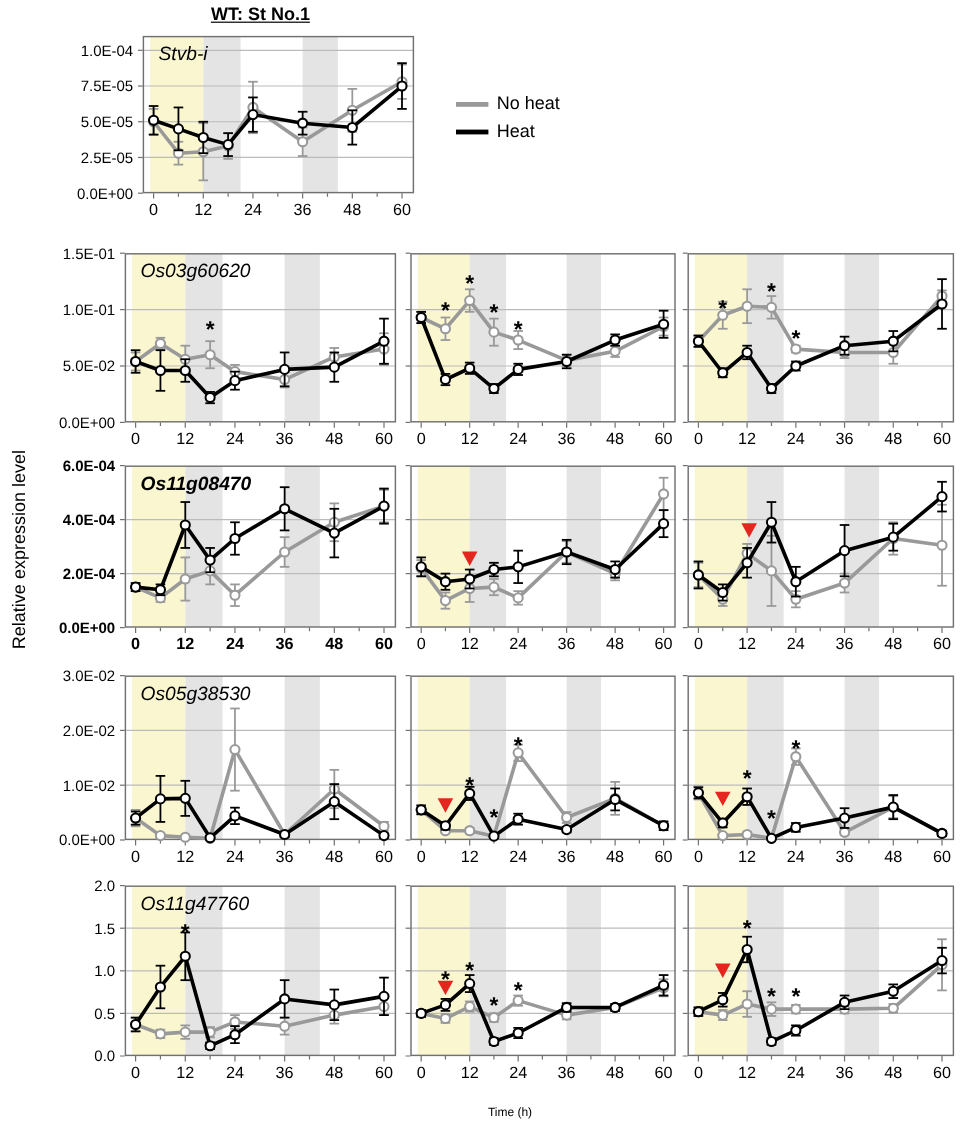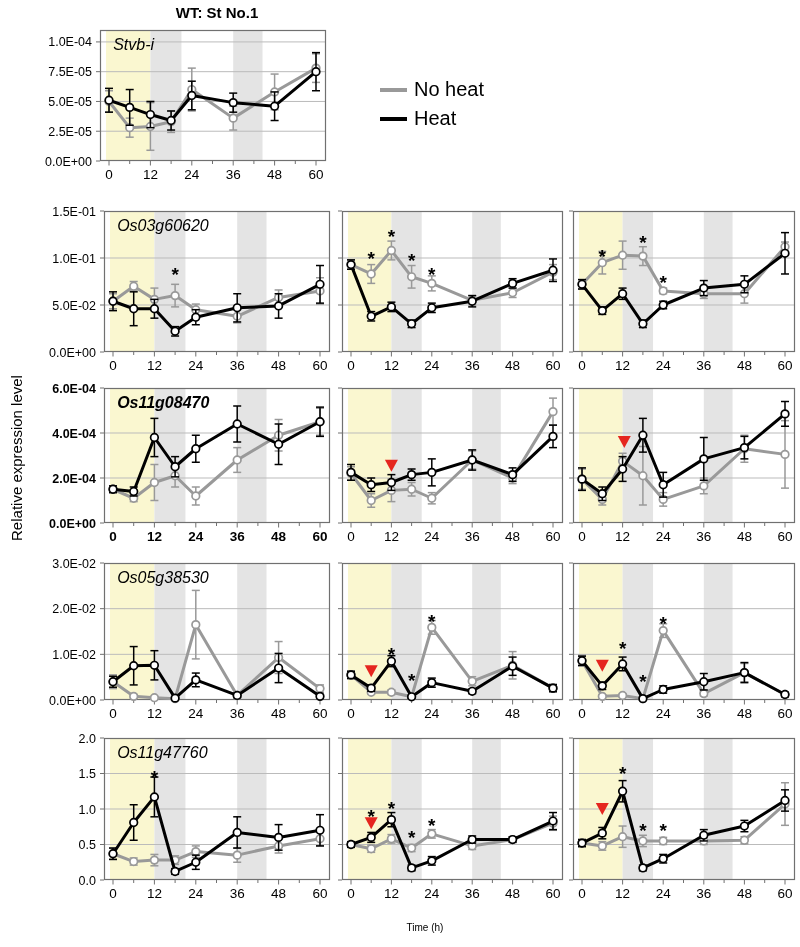--- a/index.html
+++ b/index.html
@@ -8,48 +8,48 @@
     font-family:"Liberation Sans", sans-serif;color:#000;
     overflow:hidden;
   }
   .col-title{position:absolute;font-size:15px;font-weight:bold;text-align:center;}
   .ylab{position:absolute;left:16px;top:458px;transform:translate(-50%,-50%) rotate(-90deg);
         white-space:nowrap;font-size:15px;}
   .xlab{position:absolute;left:360px;top:922px;width:130px;text-align:center;font-size:10px;}
   .legend{position:absolute;left:380px;top:78px;}
   .legend-item{display:flex;align-items:center;margin-bottom:6px;}
   .legend-dash{display:inline-block;width:27px;height:4px;margin-right:7px;}
-  .legend-label{font-size:20px;}
+  .legend-label{font-size:15px;}
   .panel{position:absolute;}
   svg{overflow:visible;display:block;}
   text{font-family:"Liberation Sans", sans-serif;}
 </style>
 </head>
 <body>
 
 <div class="figure">
 
-  <div class="col-title" style="left:104px;top:4px;width:226px;">WT: St No.1</div>
+  <div class="col-title" style="left:104px;top:4px;width:226px;text-decoration:underline;">WT: St No.1</div>
 
   <div class="legend">
     <div class="legend-item">
       <span class="legend-dash" style="background:#999999;"></span>
       <span class="legend-label">No heat</span>
     </div>
     <div class="legend-item">
       <span class="legend-dash" style="background:#000000;"></span>
       <span class="legend-label">Heat</span>
     </div>
   </div>
 
   <div class="ylab">Relative expression level</div>
   <div class="xlab">Time (h)</div>
 
   <div id="panels">
-      <div class="panel" style="left: 100px; top: 30px; text-decoration: underline;">
+      <div class="panel" style="left: 119px; top: 30px; text-decoration: underline;">
         <svg width="226" height="157">
           <rect x="6" y="0.8" width="44.4" height="129.4" fill="#FAF7D0"></rect>
           <rect x="50.4" y="0.8" width="31.050000000000004" height="129.4" fill="#E4E4E4"></rect>
           <rect x="133.2" y="0.8" width="29.325000000000017" height="129.4" fill="#E4E4E4"></rect>
           <line x1="0" x2="226" y1="11.909090909090907" y2="11.909090909090907" stroke="#BBBBBB" stroke-width="1"></line>
           <line x1="0" x2="226" y1="41.68181818181819" y2="41.68181818181819" stroke="#BBBBBB" stroke-width="1"></line>
           <line x1="0" x2="226" y1="71.45454545454545" y2="71.45454545454545" stroke="#BBBBBB" stroke-width="1"></line>
           <line x1="0" x2="226" y1="101.22727272727272" y2="101.22727272727272" stroke="#BBBBBB" stroke-width="1"></line>
           <rect x="0.5" y="0.5" width="225" height="130" fill="none" stroke="#707070" stroke-width="1.2"></rect>
           <line x1="-4" x2="0" y1="11.909090909090907" y2="11.909090909090907" stroke="#707070" stroke-width="1"></line>

